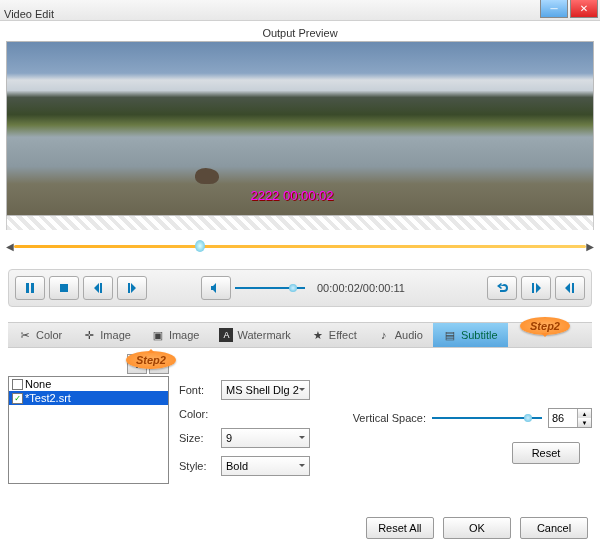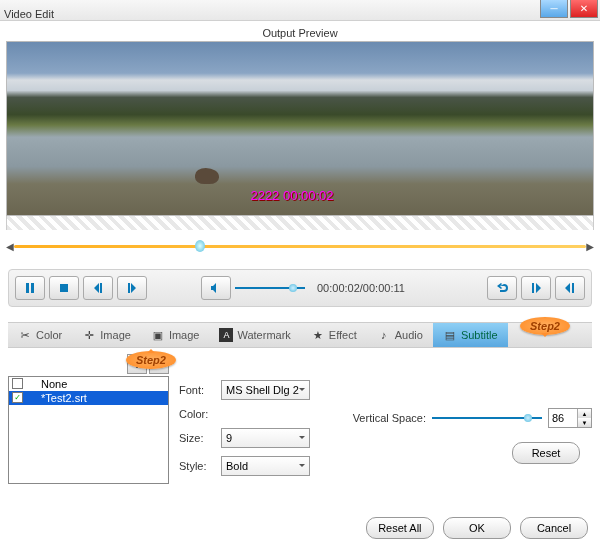--- a/index.html
+++ b/index.html
@@ -41,40 +41,40 @@
 .callout{position:absolute;background:radial-gradient(ellipse,#ffb060,#ff8820);color:#a04000;font-style:italic;font-weight:bold;font-size:11px;padding:3px 10px;border-radius:50%;z-index:5;box-shadow:0 1px 2px rgba(0,0,0,.3)}
 .callout::before{content:"";position:absolute;top:-6px;left:50%;margin-left:-4px;border:4px solid transparent;border-bottom-color:#ff9030}
 .co1{top:28px;left:118px}
 .co2{top:-6px;right:22px}
 .co2::before{top:auto;bottom:-6px;border-bottom-color:transparent;border-top-color:#ff9030}
 .editor{margin:2px 8px;display:flex;gap:10px;position:relative;padding-top:4px}
 .listarea{width:175px}
 .addrm{display:flex;justify-content:flex-end;gap:2px;margin-bottom:2px}
 .sqbtn{width:20px;height:20px;background:linear-gradient(#fff,#ddd);border:1px solid #999;display:flex;align-items:center;justify-content:center;font-weight:bold;color:#333;font-size:14px}
 .flist{height:108px;border:1px solid #888;background:#fff;overflow:auto}
-.fitem{padding:1px 3px;display:flex;gap:18px}
+.fitem{padding:1px 3px;display:flex;align-items:center;gap:2px}
 .fitem.sel{background:#1060d8;color:#fff}
 .chk{width:11px;height:11px;border:1px solid #777;background:#fff;display:inline-flex;align-items:center;justify-content:center;font-size:8px;color:#0a0}
 .props{flex:1;display:flex;gap:30px;padding-top:26px}
 .propcol{display:flex;flex-direction:column;gap:8px}
 .prow{display:flex;align-items:center;gap:6px}
 .plbl{width:36px;color:#333}
 .plbl2{width:86px;color:#333;text-align:right}
 .dd{width:89px;height:20px;border:1px solid #999;background:linear-gradient(#fff,#eee);display:flex;align-items:center;padding:0 4px;position:relative}
 .dd::after{content:"";position:absolute;right:4px;top:7px;border:3px solid transparent;border-top-color:#555}
 .swatch{width:14px;height:12px;background:#f0f;border:1px solid #888;margin-right:4px}
 .slider{width:110px;height:10px;position:relative}
 .slider::before{content:"";position:absolute;left:0;right:0;top:4px;height:2px;background:#0a7ab8}
 .sknob{position:absolute;top:1px;width:8px;height:8px;background:radial-gradient(#cef,#5bd);border-radius:50%}
 .spin{width:44px;height:20px;border:1px solid #999;background:#fff;display:flex;align-items:center}
 .spin span{flex:1;padding:0 3px}
 .spinbtns{width:14px;height:100%;border-left:1px solid #aaa;display:flex;flex-direction:column}
 .spinbtns div{flex:1;background:linear-gradient(#fff,#ddd);font-size:6px;display:flex;align-items:center;justify-content:center}
 .resetrow{display:flex;justify-content:flex-end;margin:6px 12px 0 0}
-.btn{min-width:68px;height:22px;background:linear-gradient(#fff,#e4e4e4);border:1px solid #999;border-radius:10px;display:inline-flex;align-items:center;justify-content:center;padding:0 10px;margin-left:6px}
+.btn{min-width:68px;height:22px;background:linear-gradient(#fff,#e4e4e4);border:1px solid #999;border-radius:2px;display:inline-flex;align-items:center;justify-content:center;padding:0 10px;margin-left:6px}
 .footer{position:absolute;bottom:0;right:12px}
 </style>
 </head>
 <body>
 
 <div class="titlebar">
   <span class="title">Video Edit</span>
   <div class="winbtns">
     <div class="winbtn min">─</div>
     <div class="winbtn cls">✕</div>

